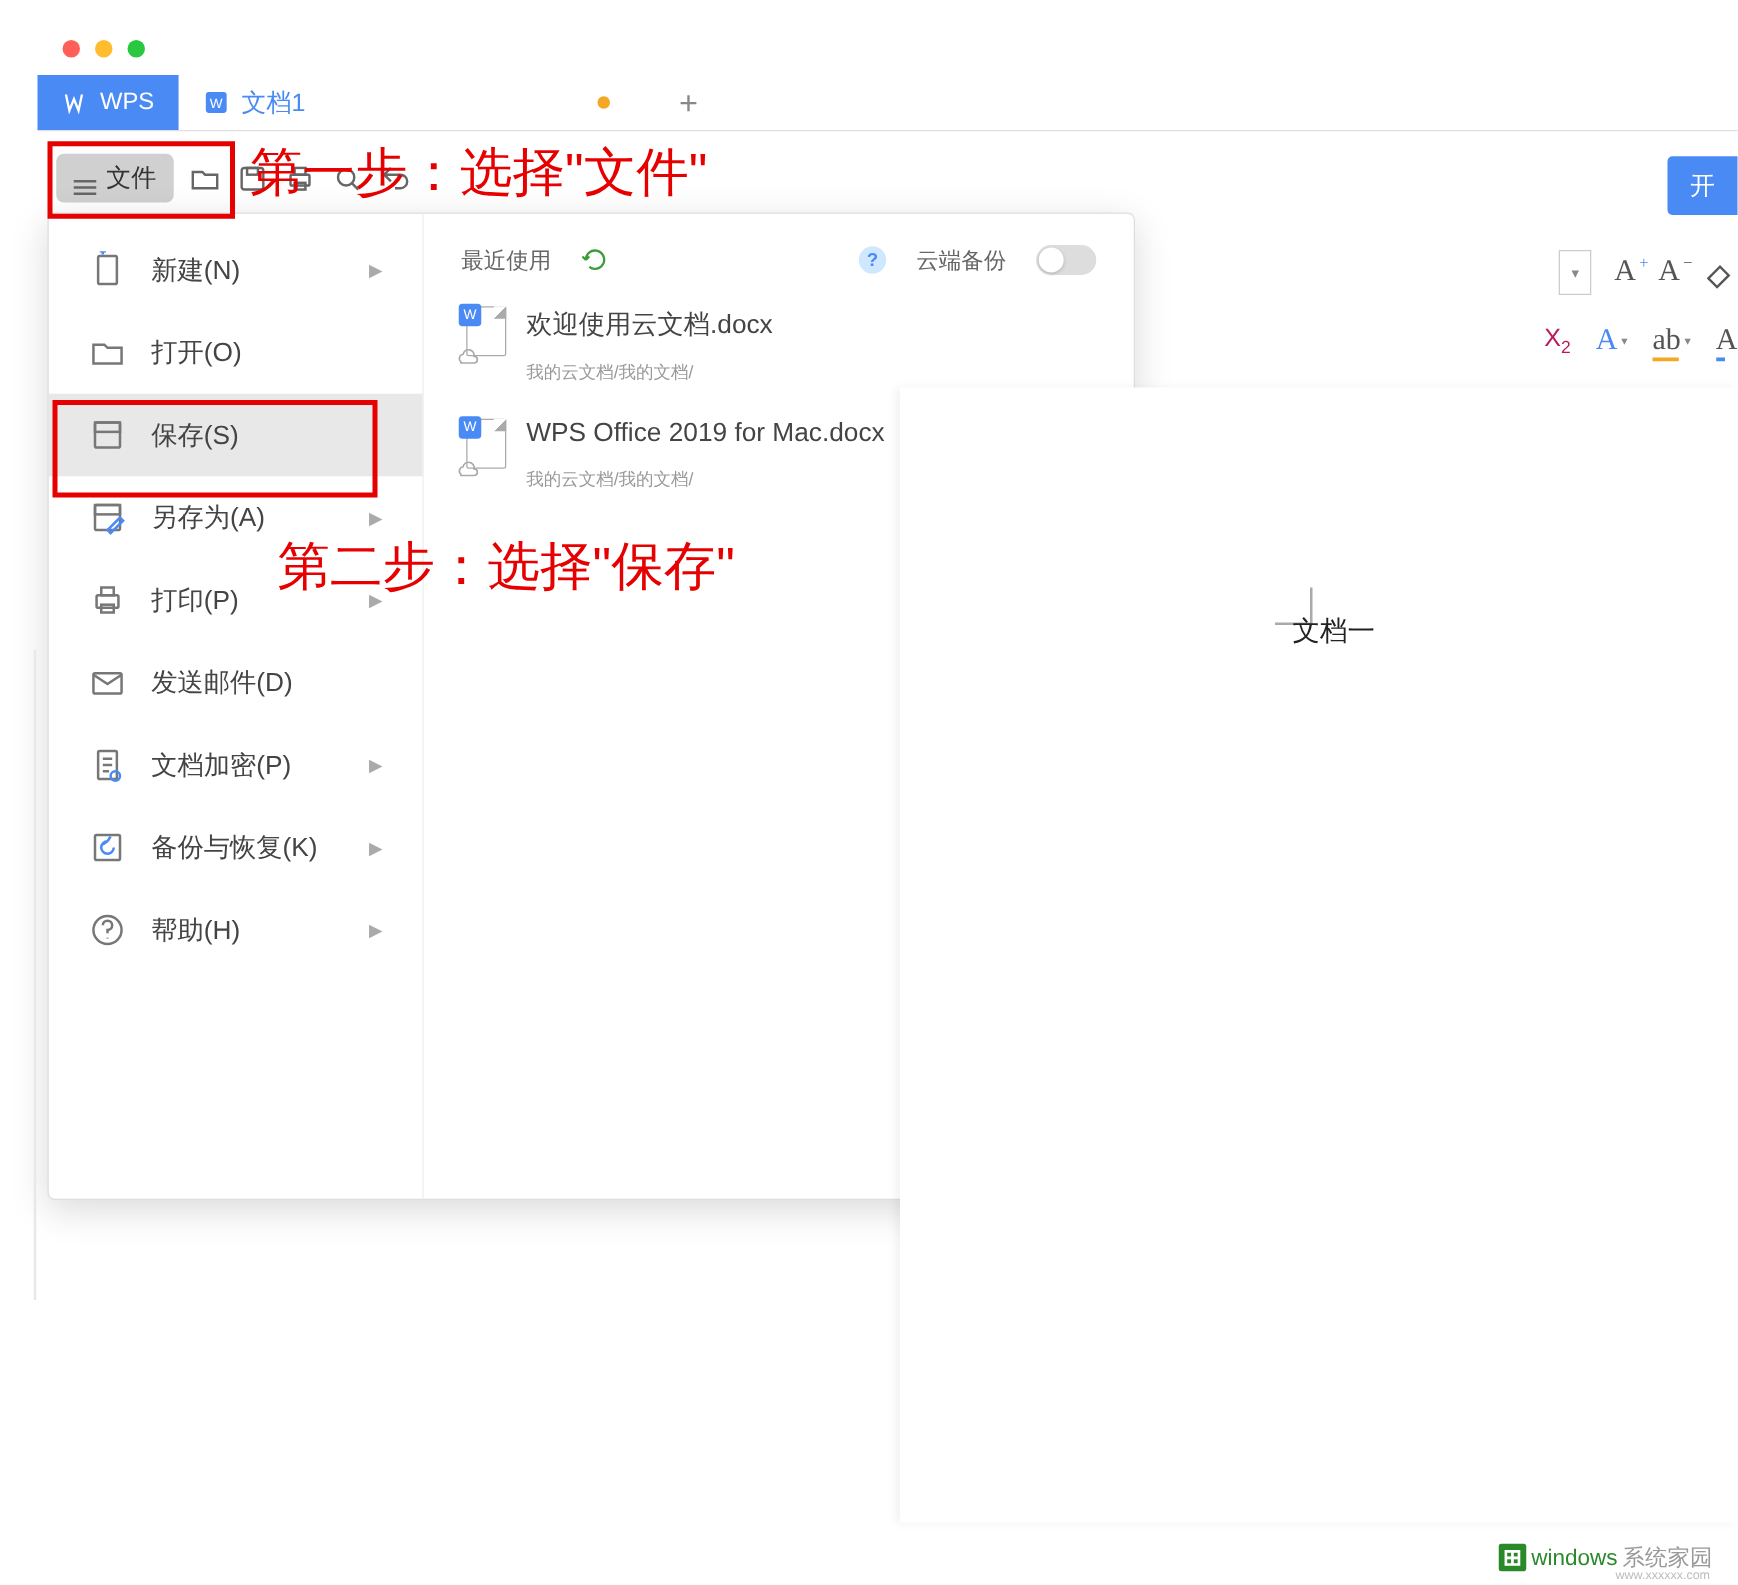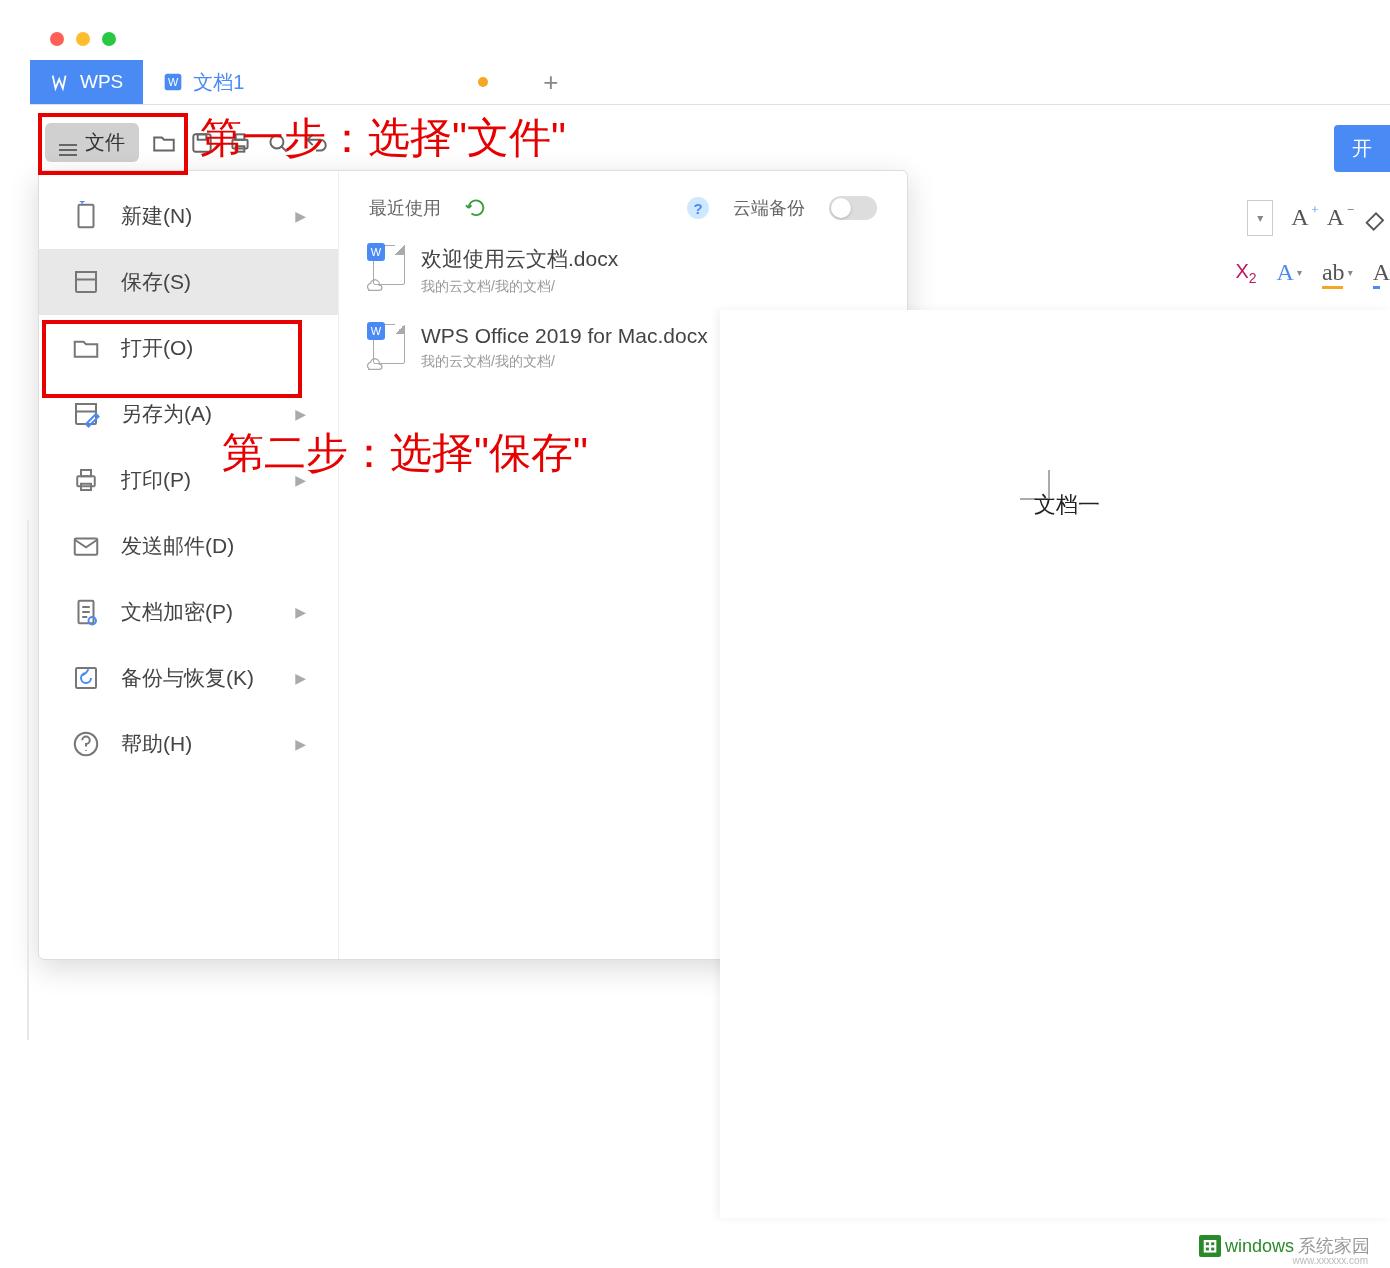--- a/index.html
+++ b/index.html
@@ -61,21 +61,21 @@
 .help-icon { width: 22px; height: 22px; border-radius: 50%; background: #d0e8ff; color: #4a8af4; display: inline-flex; align-items: center; justify-content: center; font-size: 15px; font-weight: bold; }
 .toggle { width: 48px; height: 24px; background: #ddd; border-radius: 12px; position: relative; }
 .toggle::after { content: ""; position: absolute; left: 2px; top: 2px; width: 20px; height: 20px; background: #fff; border-radius: 50%; box-shadow: 0 1px 3px rgba(0,0,0,0.2); }
 
 .recent-item { display: flex; gap: 16px; margin-bottom: 28px; }
 .file-thumb { width: 36px; height: 44px; position: relative; }
 .file-thumb .page { width: 32px; height: 40px; border: 1.5px solid #aaa; border-radius: 2px; background: #fff; position: absolute; right: 0; top: 0; }
 .file-thumb .page::before { content: ""; position: absolute; top: -1px; right: -1px; width: 10px; height: 10px; background: linear-gradient(135deg, #fff 50%, #aaa 50%); }
 .file-thumb .badge { position: absolute; left: -2px; top: -2px; width: 18px; height: 18px; background: #4a8af4; border-radius: 3px; color: #fff; font-size: 11px; display: flex; align-items: center; justify-content: center; }
 .file-thumb .cloud { position: absolute; bottom: -4px; left: -6px; width: 22px; height: 14px; }
-.file-info { display: flex; flex-direction: column; gap: 5px; }
+.file-info { display: flex; flex-direction: column; gap: 16px; }
 .file-name { font-size: 21px; color: #444; }
 .file-path { font-size: 14px; color: #999; }
 
 
 .red-box { position: absolute; border: 4px solid #e60000; pointer-events: none; }
 .red-box.b1 { top: 113px; left: 38px; width: 150px; height: 62px; }
 .red-box.b2 { top: 320px; left: 42px; width: 260px; height: 78px; }
 .anno { position: absolute; color: #e60000; font-size: 42px; font-weight: 500; pointer-events: none; white-space: nowrap; }
 .anno.a1 { top: 110px; left: 200px; }
 .anno.a2 { top: 425px; left: 222px; }
@@ -188,33 +188,33 @@
 
     <div class="menu-item">
       <svg class="mi-icon" viewBox="0 0 24 24">
           <rect x="6" y="3" width="12" height="18" rx="1"></rect>
           <path d="M9 2 L9 0 M7 0 L11 0" stroke="#4a8af4"></path>
         </svg>
       <span>新建(N)</span>
       <span class="arrow">▶</span>
     </div>
 
+    <div class="menu-item">
+      <svg class="mi-icon" viewBox="0 0 24 24">
+          <path d="M3 7 L3 19 L21 19 L21 9 L12 9 L10 7 Z"></path>
+        </svg>
+      <span>打开(O)</span>
+    </div>
+
     <div class="menu-item selected">
       <svg class="mi-icon" viewBox="0 0 24 24">
           <rect x="4" y="4" width="16" height="16" rx="1"></rect>
           <rect x="4" y="4" width="16" height="6"></rect>
         </svg>
       <span>保存(S)</span>
-    </div>
-
-    <div class="menu-item">
-      <svg class="mi-icon" viewBox="0 0 24 24">
-          <path d="M3 7 L3 19 L21 19 L21 9 L12 9 L10 7 Z"></path>
-        </svg>
-      <span>打开(O)</span>
     </div>
 
     <div class="menu-item">
       <svg class="mi-icon" viewBox="0 0 24 24">
           <rect x="4" y="4" width="16" height="16" rx="1"></rect>
           <rect x="4" y="4" width="16" height="6"></rect>
           <path class="saveas-pen" d="M14 22 L22 14 L20 12 L12 20 Z"></path>
         </svg>
       <span>另存为(A)</span>
       <span class="arrow">▶</span>

